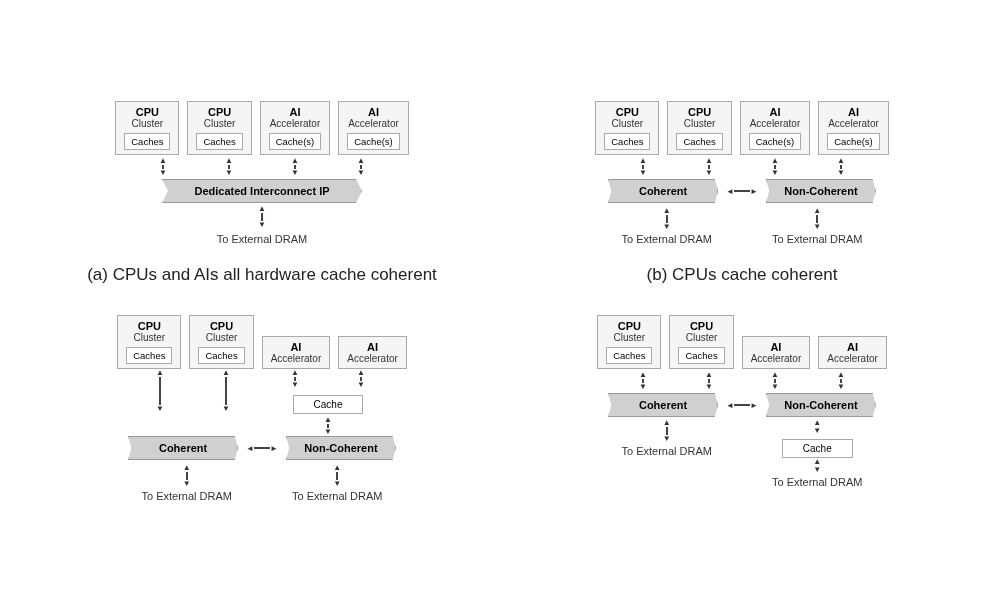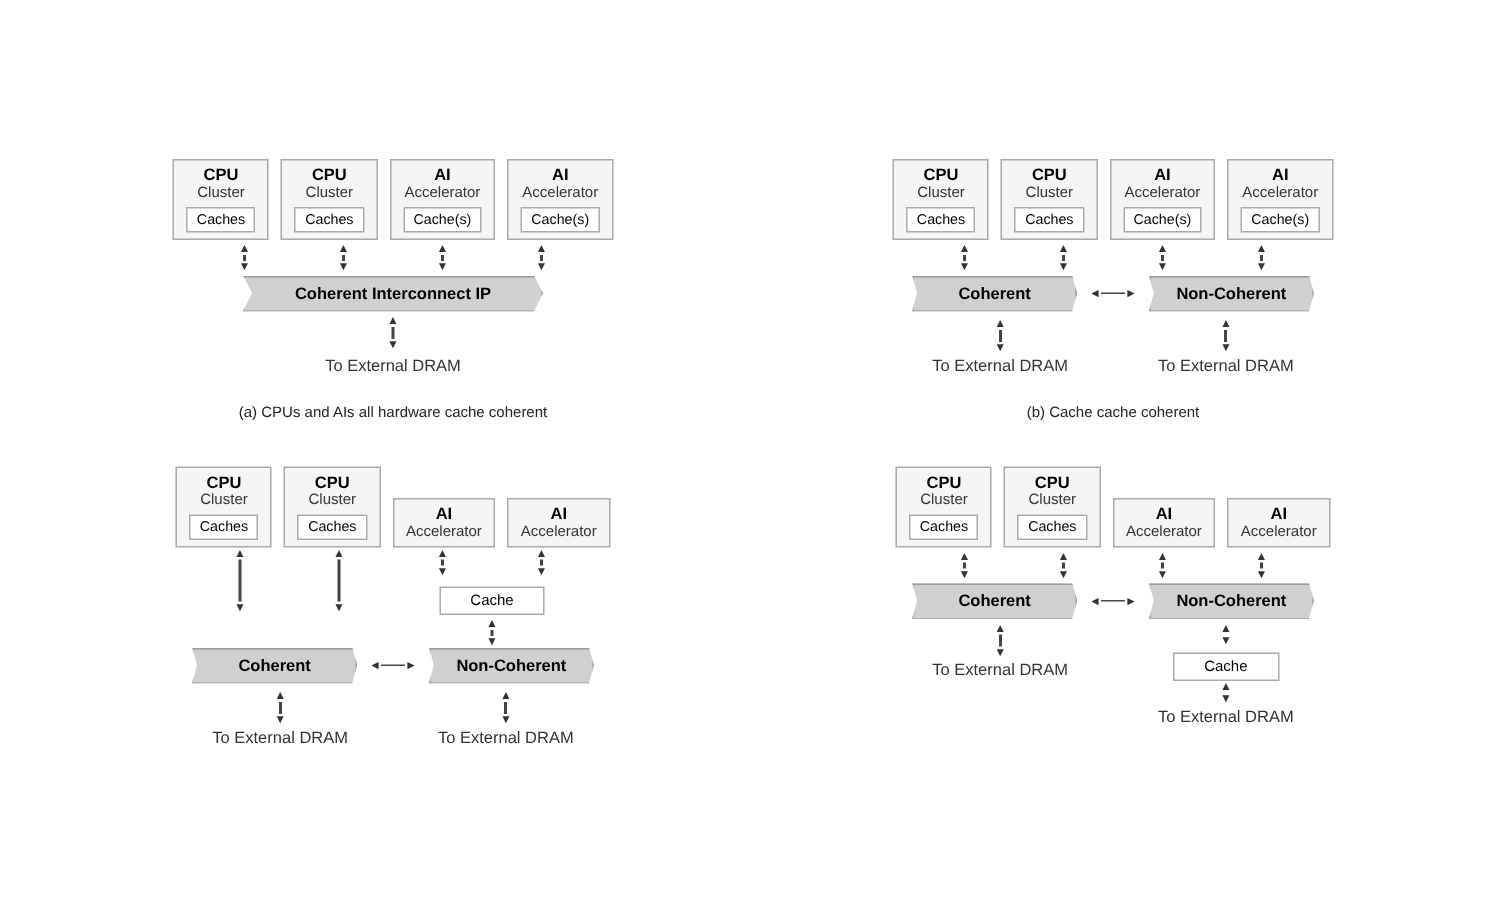--- a/index.html
+++ b/index.html
@@ -22,21 +22,21 @@
       grid-template-columns: 1fr 1fr;
       grid-template-rows: auto auto;
       gap: 30px 20px;
     }
     .diagram {
       display: flex;
       flex-direction: column;
       align-items: center;
     }
     .diagram-caption {
-      font-size: 10px;
+      font-size: 17px;
       color: #222;
       margin-top: 20px;
       text-align: right;
     }
     
     .nodes-row {
       display: flex;
       flex-direction: row;
       gap: 8px;
       align-items: flex-end;
@@ -191,21 +191,21 @@
           <div class="up-tip" style="font-size:8px;">▲</div>
           <div class="line-mid" style="width:1.5px;flex:1;background:#444;"></div>
           <div class="down-tip" style="font-size:8px;">▼</div>
         </div>
         <div class="double-arrow-v" style="width:58px;height:20px;">
           <div class="up-tip" style="font-size:8px;">▲</div>
           <div class="line-mid" style="width:1.5px;flex:1;background:#444;"></div>
           <div class="down-tip" style="font-size:8px;">▼</div>
         </div>
       </div>
-      <div class="banner">Coherent Interconnect IP</div>
+      <div class="banner">Dedicated Interconnect IP</div>
       <div class="double-arrow-v" style="width:20px;height:24px;margin:2px 0;">
         <div class="up-tip" style="font-size:8px;">▲</div>
         <div class="line-mid" style="width:1.5px;flex:1;background:#444;"></div>
         <div class="down-tip" style="font-size:8px;">▼</div>
       </div>
       <div class="dram-label">To External DRAM</div>
       <div class="diagram-caption">(a) CPUs and AIs all hardware cache coherent</div>
     </div>
 
     <div class="diagram">
@@ -274,21 +274,21 @@
         </div>
         <div class="col-center">
           <div class="double-arrow-v" style="width:20px;height:24px;">
             <div class="up-tip" style="font-size:8px;">▲</div>
             <div class="line-mid" style="width:1.5px;flex:1;background:#444;"></div>
             <div class="down-tip" style="font-size:8px;">▼</div>
           </div>
           <div class="dram-label">To External DRAM</div>
         </div>
       </div>
-      <div class="diagram-caption">(b) Cache cache coherent</div>
+      <div class="diagram-caption">(b) CPUs cache coherent</div>
     </div>
 
     <div class="diagram">
       <div class="nodes-row">
         <div class="node-box">
           <div class="node-title">CPU</div>
           <div class="node-sub">Cluster</div>
           <div class="cache-box">Caches</div>
         </div>
         <div class="node-box">

